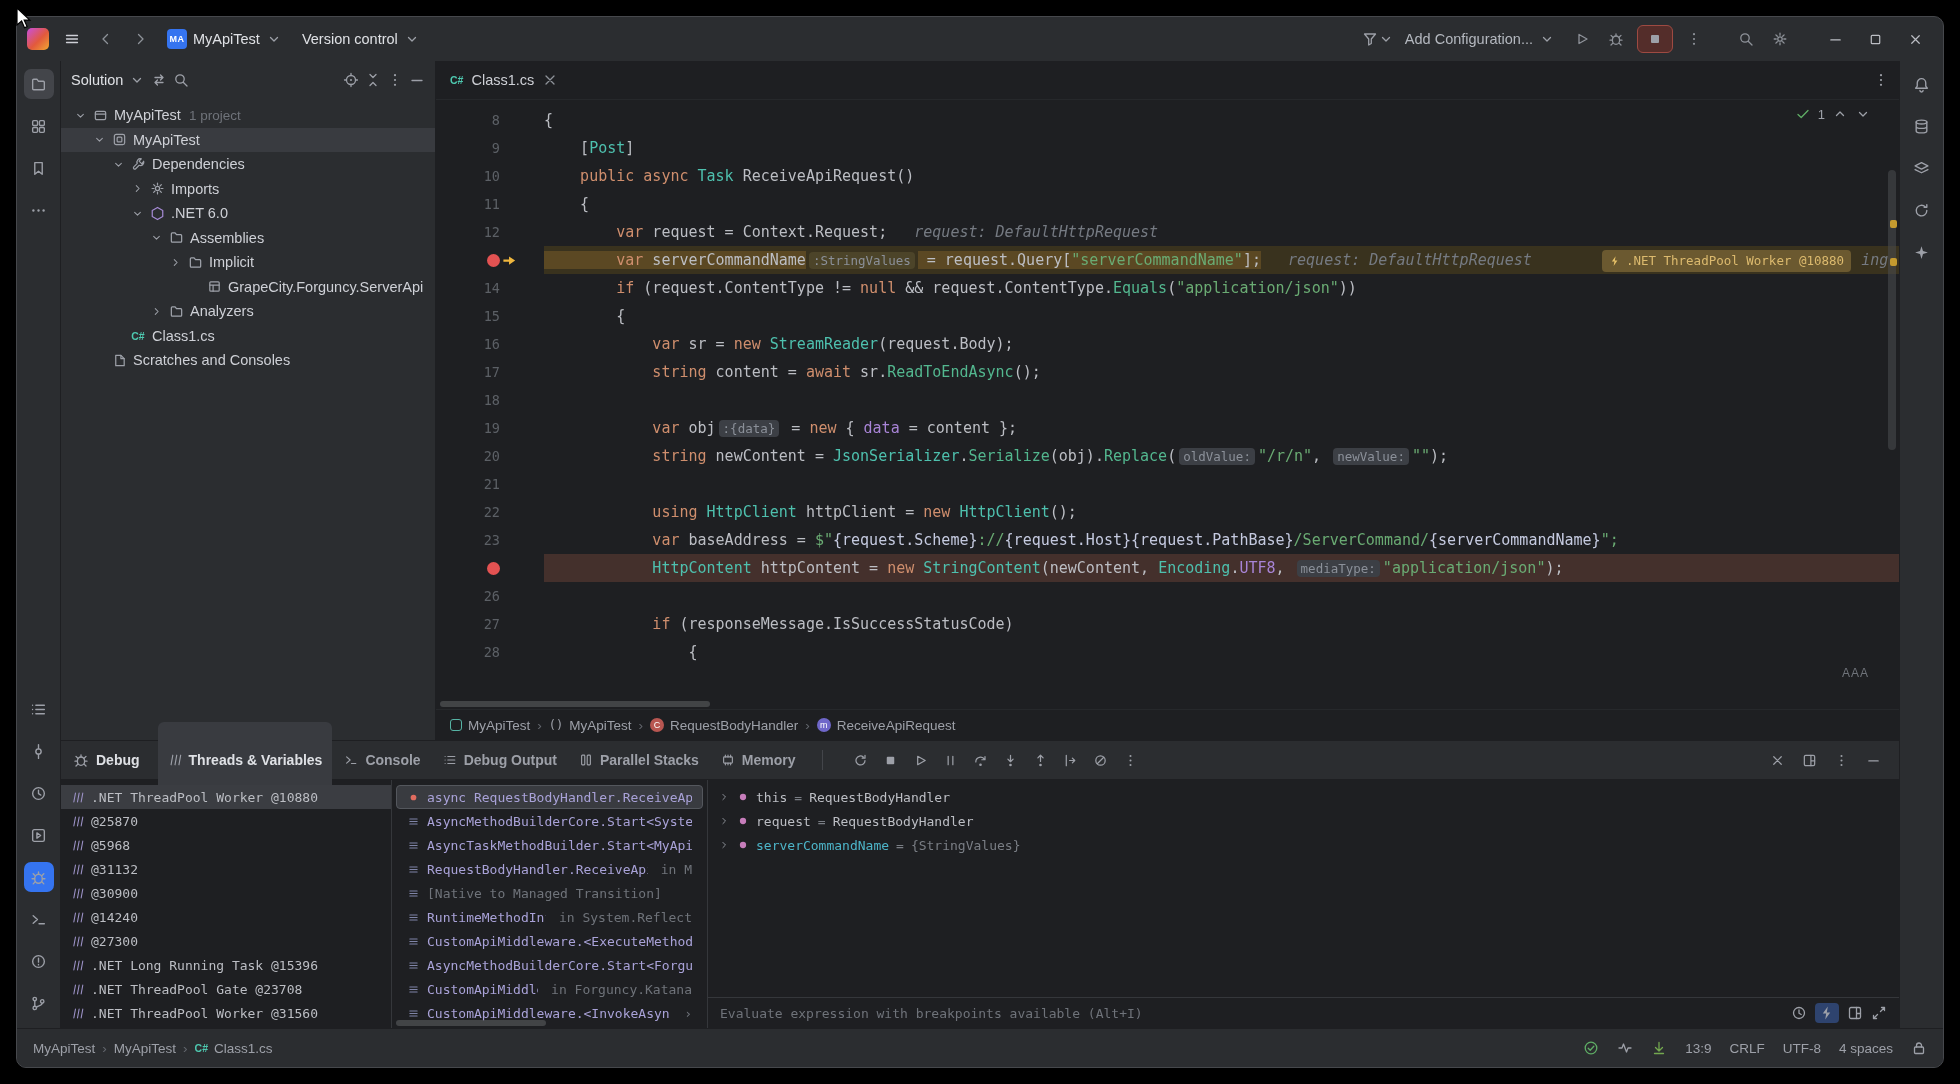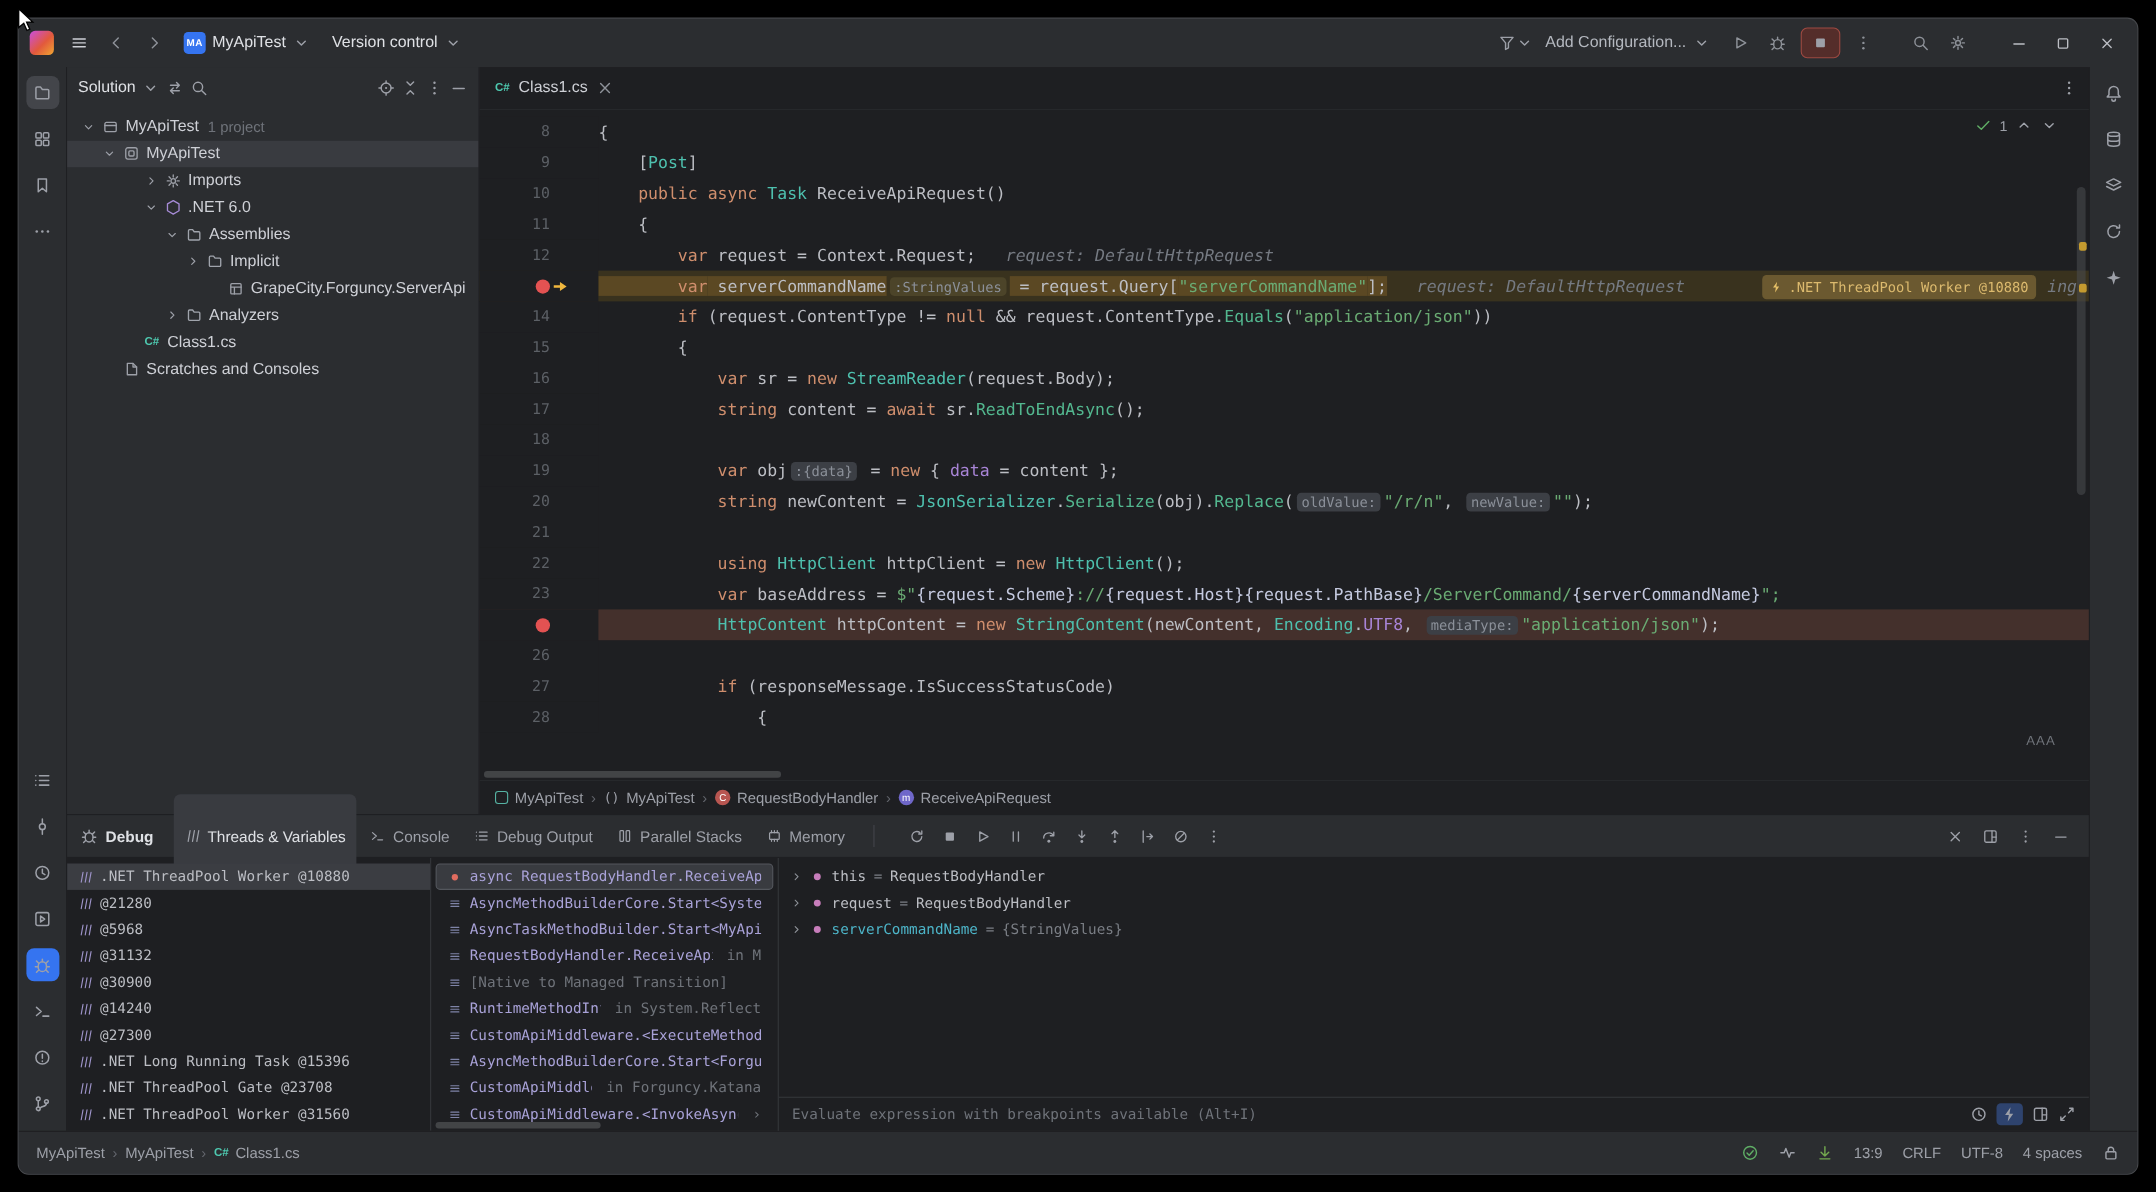--- a/index.html
+++ b/index.html
@@ -78,21 +78,21 @@
   .bc-item{display:inline-flex;align-items:center;gap:6px;}
   .ns-ic{color:#9da0a8;font-family:"DejaVu Sans Mono",monospace;font-size:12px;}
   .cls-ic{width:14px;height:14px;border-radius:50%;background:#b85651;color:#fff;font-size:9px;display:inline-flex;align-items:center;justify-content:center;}
   .mth-ic{width:14px;height:14px;border-radius:50%;background:#6f67c9;color:#fff;font-size:9px;display:inline-flex;align-items:center;justify-content:center;}
   .mod-ic{width:12px;height:12px;border-radius:3px;border:1.5px solid #56b3a4;box-sizing:border-box;}
   
   .debug{height:288px;flex:none;border-top:1px solid #1e1f22;background:#1e1f22;display:flex;flex-direction:column;box-sizing:border-box;}
   .dhead{height:38px;background:#2b2d30;display:flex;align-items:center;padding:0 12px;gap:10px;border-bottom:1px solid #1e1f22;flex:none;font-size:14px;color:#dfe1e5;text-align:right;}
   .dtitle{display:flex;align-items:center;gap:7px;font-weight:bold;}
   .dtabs{display:flex;align-items:center;gap:2px;margin-left:8px;}
-  .dtab{display:flex;align-items:center;gap:7px;height:44px;padding:16px 10px;border-radius:6px;color:#9da0a8;white-space:nowrap;}
+  .dtab{display:flex;align-items:center;gap:7px;height:44px;padding:16px 10px;border-radius:6px;color:#9da0a8;white-space:nowrap;font-weight:bold;}
   .dtab.sel{color:#dfe1e5;background:#393b40;}
   .vsep{width:1px;height:20px;background:#43454a;margin:0 6px;}
   .dbtn{width:28px;height:28px;border-radius:6px;display:flex;align-items:center;justify-content:center;}
   .c-green{color:#5fad65;}.c-red{color:#e5534b;}.c-blue{color:#6e9bf7;}.c-def{color:#9da0a8;}.c-dis{color:#55585e;}
   .dhead-right{margin-left:auto;display:flex;gap:4px;}
   .dbody{flex:1;display:flex;min-height:0;font-family:"DejaVu Sans Mono",monospace;font-size:13px;}
   .dthreads{width:330px;flex:none;border-right:1px solid #35373b;padding:5px 0;overflow:hidden;}
   .dframes{width:315px;flex:none;border-right:1px solid #35373b;padding:5px 0;position:relative;overflow:hidden;}
   .dvars{flex:1;display:flex;flex-direction:column;min-width:0;}
   .dvrows{flex:1;padding:5px 0;overflow:hidden;}
@@ -425,20 +425,38 @@
                   <span class="ic" style="color:#9da0a8">
                     <svg width="15" height="15" viewBox="0 0 16 16" fill="none" stroke="currentColor" stroke-width="1.3" stroke-linecap="round" stroke-linejoin="round">
                       <rect x="2.5" y="2.5" width="11" height="11" rx="2"></rect>
                       <rect x="5.5" y="5.5" width="5" height="5" rx="1"></rect>
                     </svg>
                   </span>
                 </span>
     <span>MyApiTest</span>
 
   </div>
+              <div class="trow " style="padding-left:48px">
+    <span class="tarrow">
+                  <span class="ic ">
+                    <svg width="13" height="13" viewBox="0 0 16 16" fill="none" stroke="currentColor" stroke-width="1.3" stroke-linecap="round" stroke-linejoin="round">
+                      <path d="M4.5 6.5L8 10l3.5-3.5"></path>
+                    </svg>
+                  </span>
+                </span>
+                <span class="ticon">
+                  <span class="ic" style="color:#9da0a8">
+                    <svg width="15" height="15" viewBox="0 0 16 16" fill="none" stroke="currentColor" stroke-width="1.3" stroke-linecap="round" stroke-linejoin="round">
+                      <path d="M13.5 4.5a3.5 3.5 0 0 1-4.8 4.3L5 12.5a1.4 1.4 0 0 1-2-2l3.7-3.7a3.5 3.5 0 0 1 4.3-4.8L8.6 4.4l3 3z"></path>
+                    </svg>
+                  </span>
+                </span>
+    <span>Dependencies</span>
+
+  </div>
               <div class="trow " style="padding-left:67px">
     <span class="tarrow">
                   <span class="ic ">
                     <svg width="13" height="13" viewBox="0 0 16 16" fill="none" stroke="currentColor" stroke-width="1.3" stroke-linecap="round" stroke-linejoin="round">
                       <path d="M6.5 4.5L10 8l-3.5 3.5"></path>
                     </svg>
                   </span>
                 </span>
                 <span class="ticon">
                   <span class="ic" style="color:#9da0a8">
@@ -833,21 +851,21 @@
                   </svg>
                 </span>
                 <span>.NET ThreadPool Worker @10880</span>
               </div>
               <div class="drow ">
                 <span class="ic tic">
                   <svg width="13" height="13" viewBox="0 0 16 16" fill="none" stroke="currentColor" stroke-width="1.3" stroke-linecap="round" stroke-linejoin="round">
                     <path d="M5.5 2.5l-2 11M10 2.5l-2 11M14.5 2.5l-2 11"></path>
                   </svg>
                 </span>
-                <span>@21280</span>
+                <span>@25870</span>
               </div>
               <div class="drow ">
                 <span class="ic tic">
                   <svg width="13" height="13" viewBox="0 0 16 16" fill="none" stroke="currentColor" stroke-width="1.3" stroke-linecap="round" stroke-linejoin="round">
                     <path d="M5.5 2.5l-2 11M10 2.5l-2 11M14.5 2.5l-2 11"></path>
                   </svg>
                 </span>
                 <span>@5968</span>
               </div>
               <div class="drow ">

